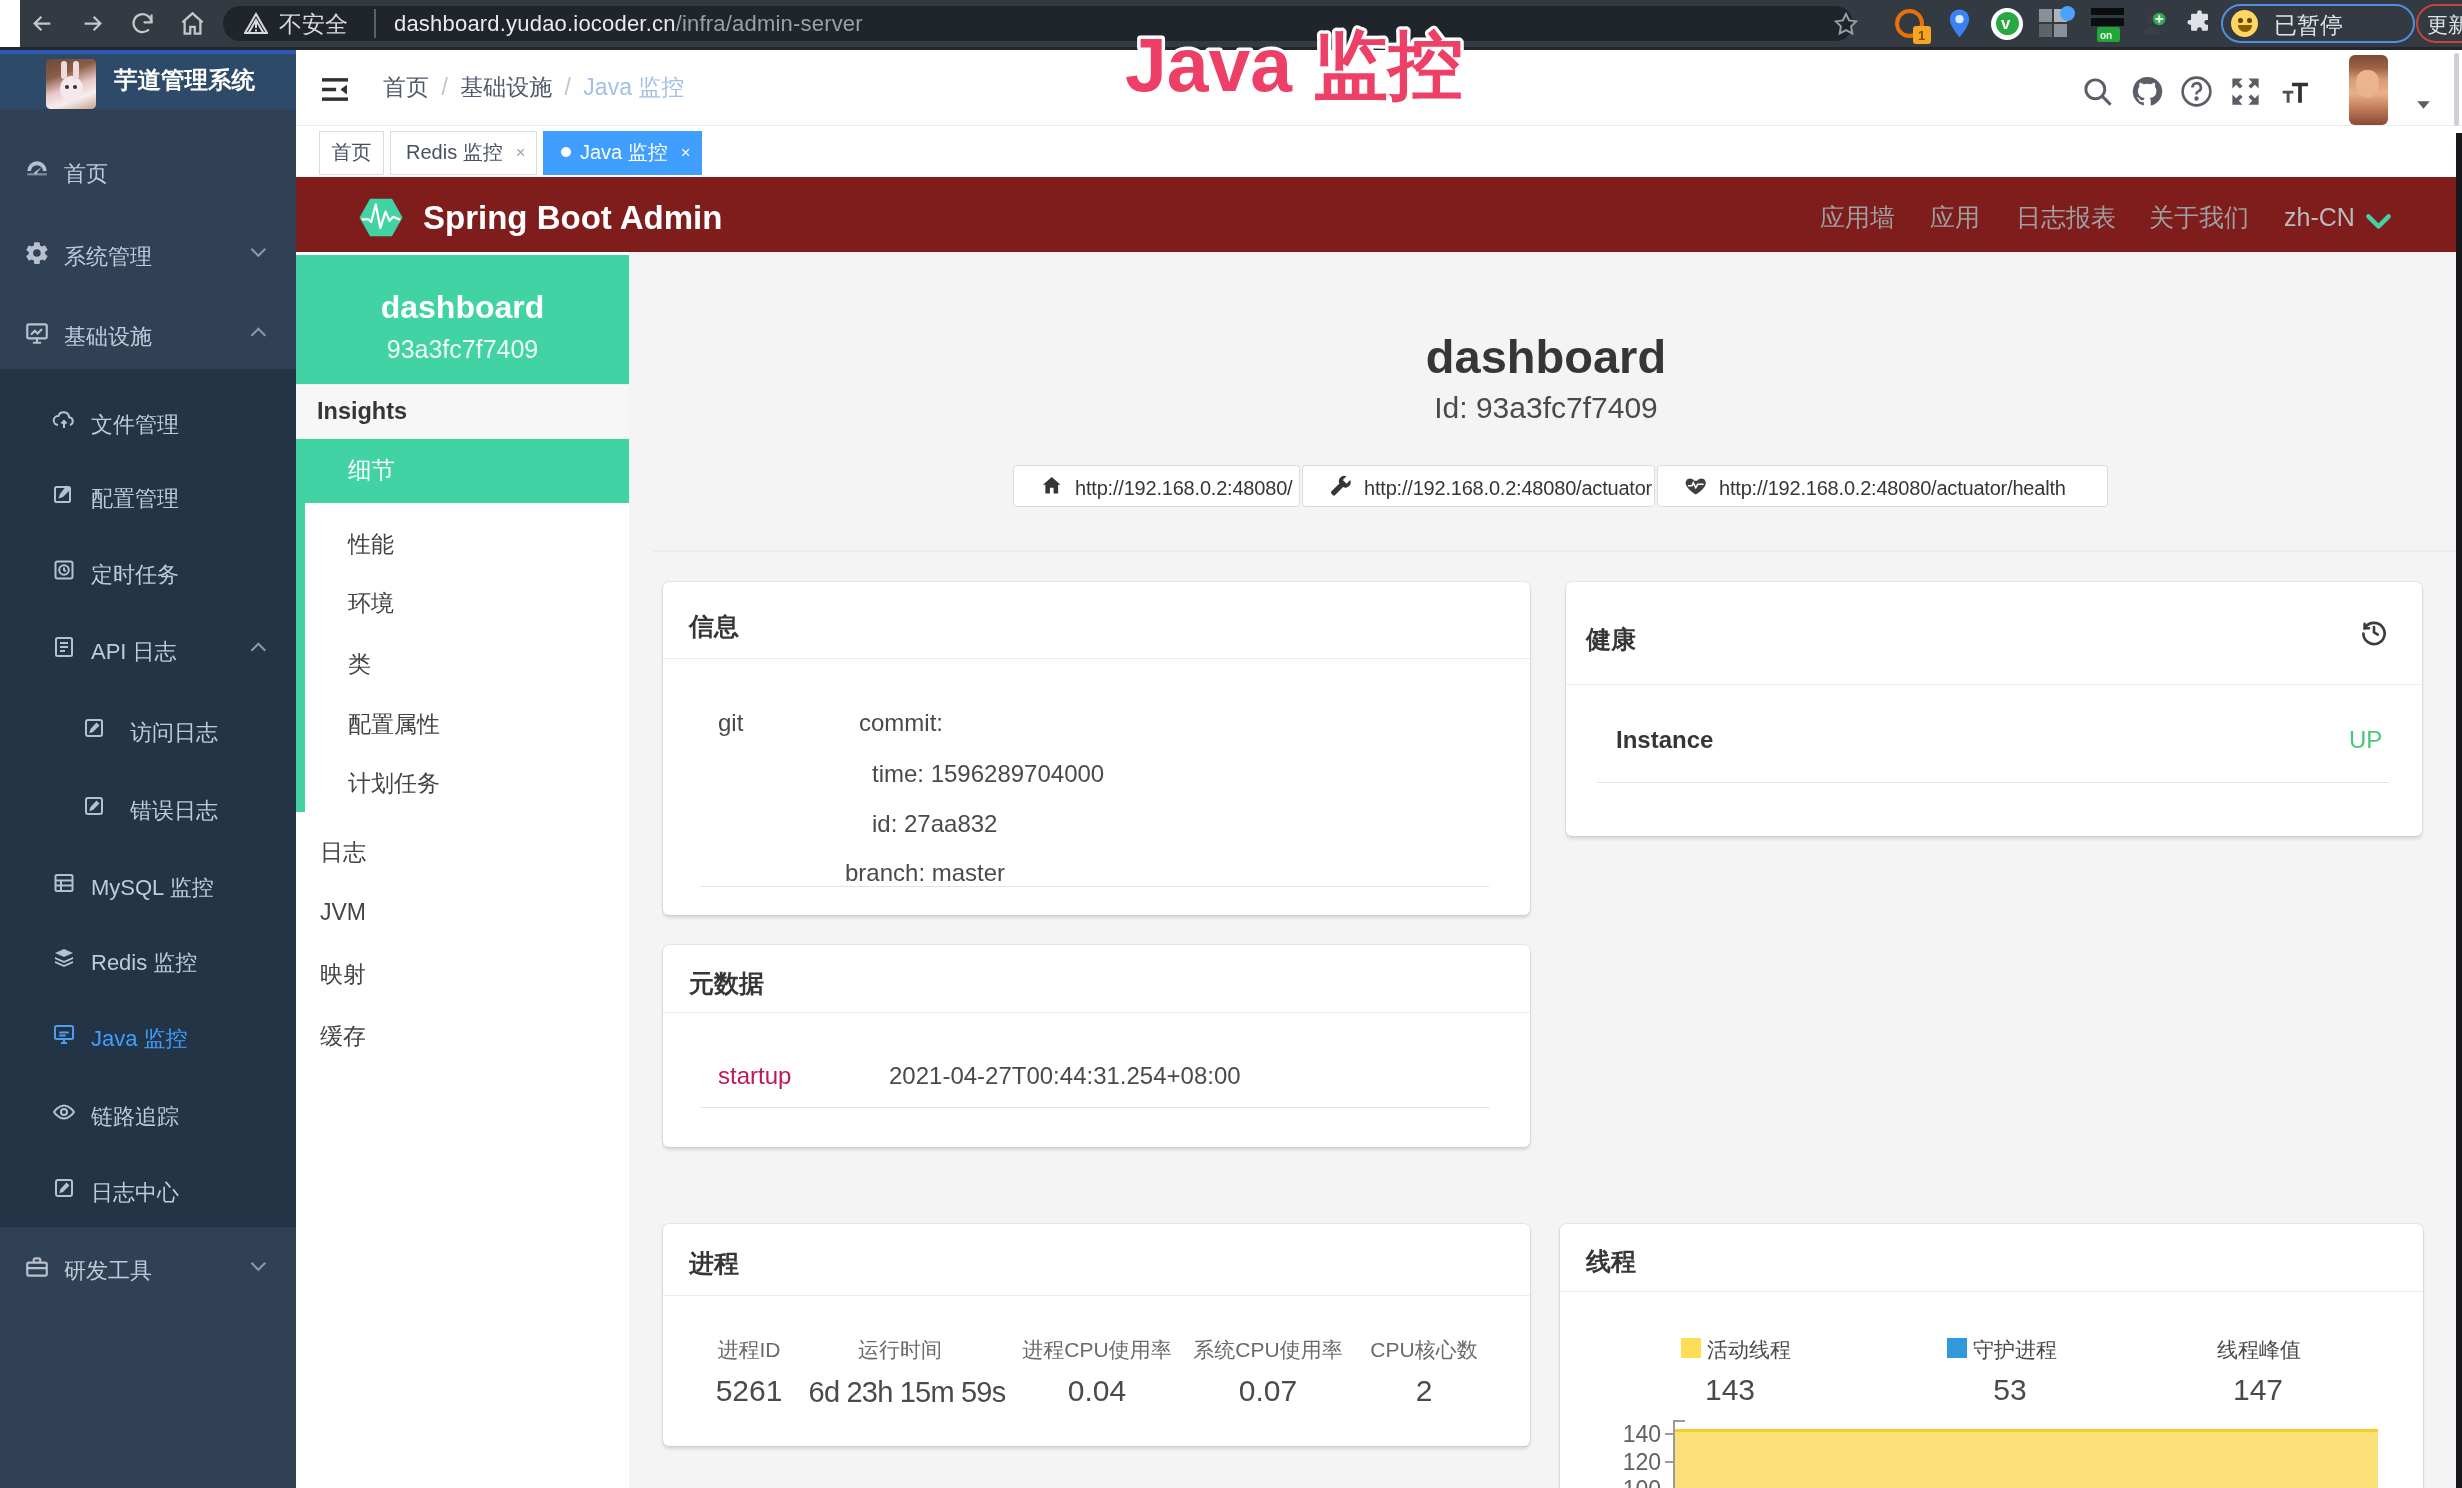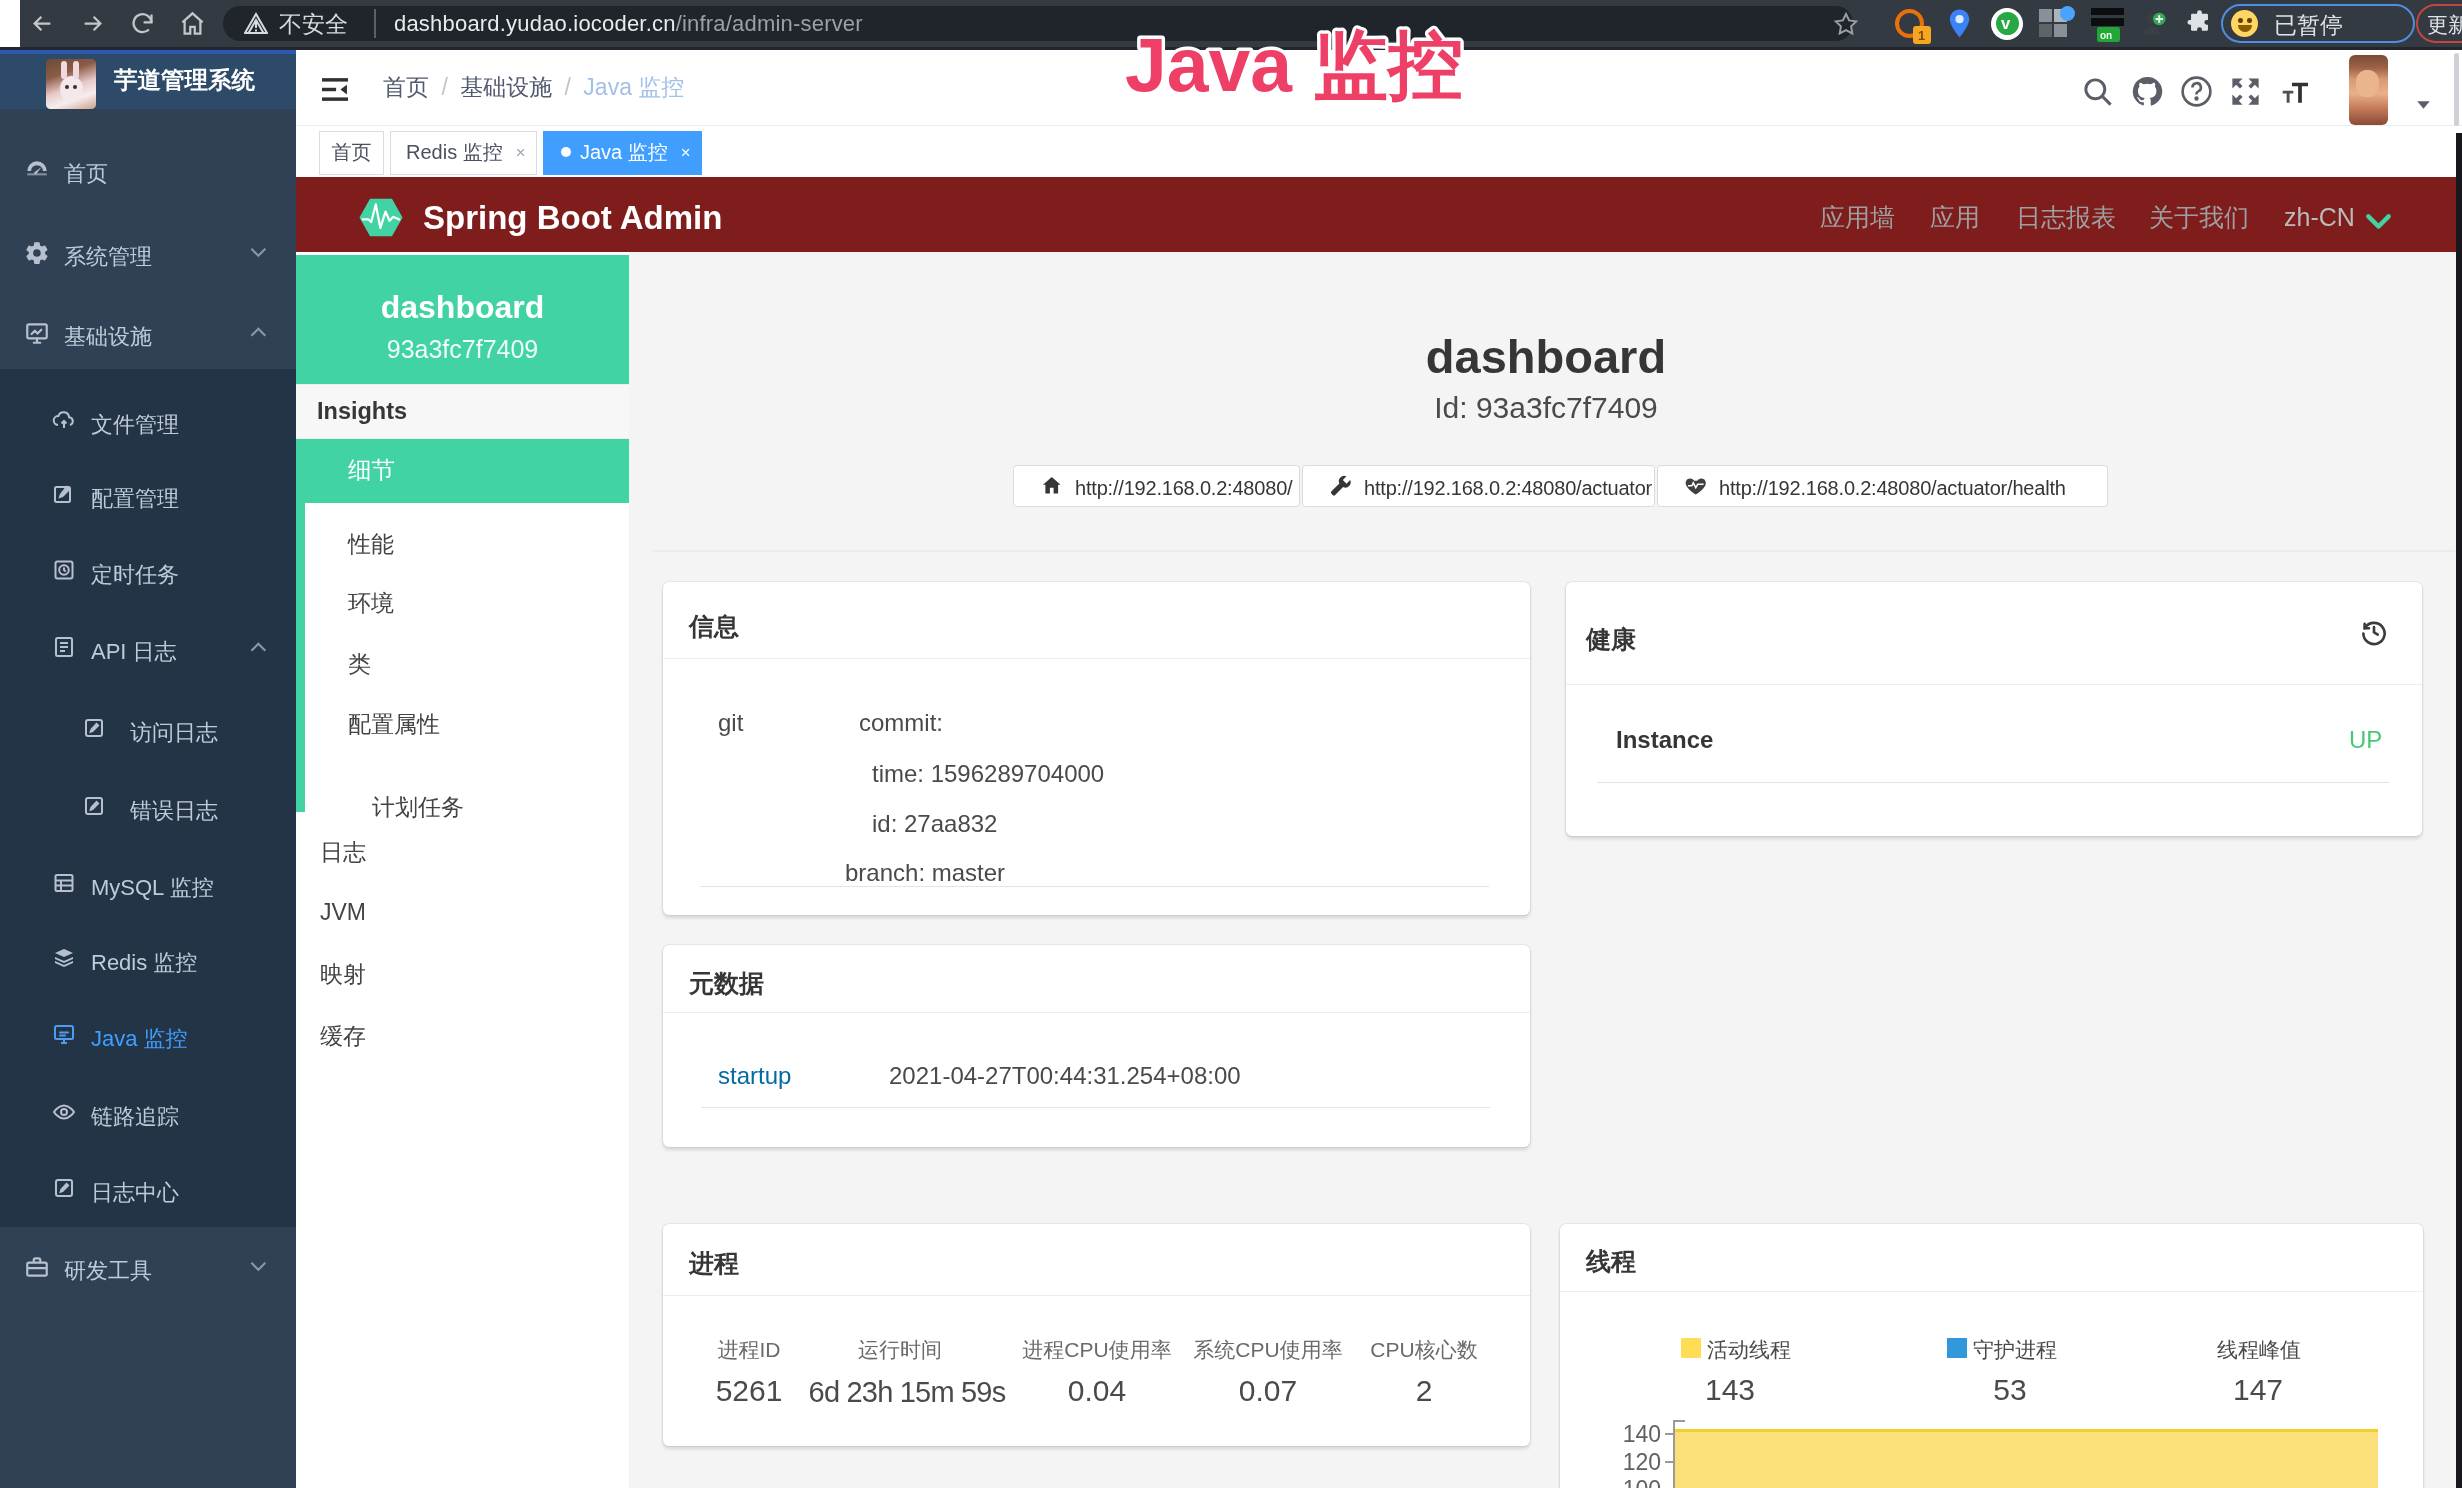--- a/index.html
+++ b/index.html
@@ -316,21 +316,21 @@
       <div class="txt" style="left:21px;top:15px;font-size:23.5px;font-weight:700;color:#363636;">Insights</div>
     </div>
     <div class="abs" style="left:0;top:187px;width:9px;height:373px;background:#42d3a5;"></div>
     <div class="abs" style="left:0;top:187px;width:333px;height:64px;background:#42d3a5;">
       <div class="txt" style="left:52px;top:20px;font-size:23.5px;color:#fff;">细节</div>
     </div>
     <div class="sideitem" style="top:277px;left:52px;">性能</div>
     <div class="sideitem" style="top:336px;left:52px;">环境</div>
     <div class="sideitem" style="top:397px;left:52px;">类</div>
     <div class="sideitem" style="top:457px;left:52px;">配置属性</div>
-    <div class="sideitem" style="top:540px;left:52px;margin-left:24px;">计划任务</div>
+    <div class="sideitem" style="top:516px;left:52px;">计划任务</div>
     <div class="sideitem" style="top:585px;left:24px;">日志</div>
     <div class="sideitem" style="top:647px;left:24px;">JVM</div>
     <div class="sideitem" style="top:707px;left:24px;">映射</div>
     <div class="sideitem" style="top:769px;left:24px;">缓存</div>
   </div>
   <div id="sbacontent">
     <div class="txt" style="left:0;top:81px;width:1834px;text-align:center;font-size:47px;font-weight:700;color:#363636;">dashboard</div>
     <div class="txt" style="left:0;top:141px;width:1834px;text-align:center;font-size:30px;color:#4a4a4a;">Id: 93a3fc7f7409</div>
     <div class="btn" style="left:384px;width:287px;">
       <svg class="bicon" viewBox="0 0 24 24" fill="#363636">
@@ -373,21 +373,21 @@
         </svg>
       <div class="abs" style="left:0;top:102px;width:100%;height:0.8px;background:#ededed;"></div>
       <div class="txt" style="left:50px;top:146px;font-size:24px;font-weight:700;color:#363636;">Instance</div>
       <div class="txt" style="left:783px;top:146px;font-size:24px;font-weight:400;color:#48c774;">UP</div>
       <div class="abs" style="left:31px;top:200px;width:792px;height:0.8px;background:#e4e4e4;"></div>
     </div>
 
     <div class="card" style="left:34px;top:693px;width:867px;height:202px;">
       <div class="ctitle" style="left:26px;top:22px;">元数据</div>
       <div class="abs" style="left:0;top:67px;width:100%;height:0.8px;background:#ededed;"></div>
-      <div class="txt" style="left:55px;top:119px;font-size:24px;color:#0369a1;">startup</div>
+      <div class="txt" style="left:55px;top:119px;font-size:24px;color:#be185d;">startup</div>
       <div class="txt" style="left:226px;top:119px;font-size:24px;color:#4a4a4a;">2021-04-27T00:44:31.254+08:00</div>
       <div class="abs" style="left:38px;top:162px;width:789px;height:0.8px;background:#e4e4e4;"></div>
     </div>
 
     <div class="card" style="left:34px;top:972px;width:867px;height:222px;">
       <div class="ctitle" style="left:26px;top:23px;">进程</div>
       <div class="abs" style="left:0;top:71px;width:100%;height:0.8px;background:#ededed;"></div>
       <div class="txt" style="left:33px;top:115px;width:106px;text-align:center;font-size:21px;color:#6a6a6a;">进程ID</div>
       <div class="txt" style="left:161px;top:115px;width:152px;text-align:center;font-size:21px;color:#6a6a6a;">运行时间</div>
       <div class="txt" style="left:339px;top:115px;width:190px;text-align:center;font-size:21px;color:#6a6a6a;">进程CPU使用率</div>

